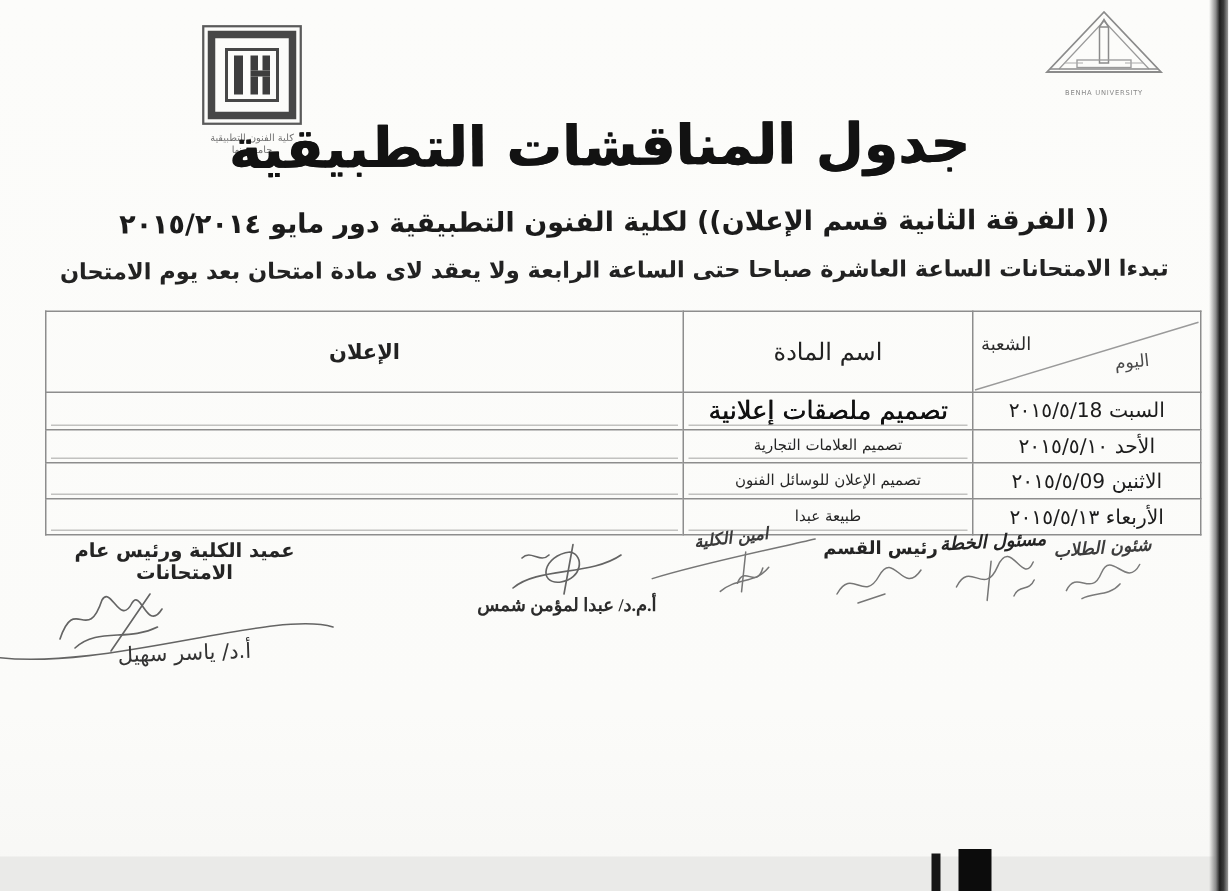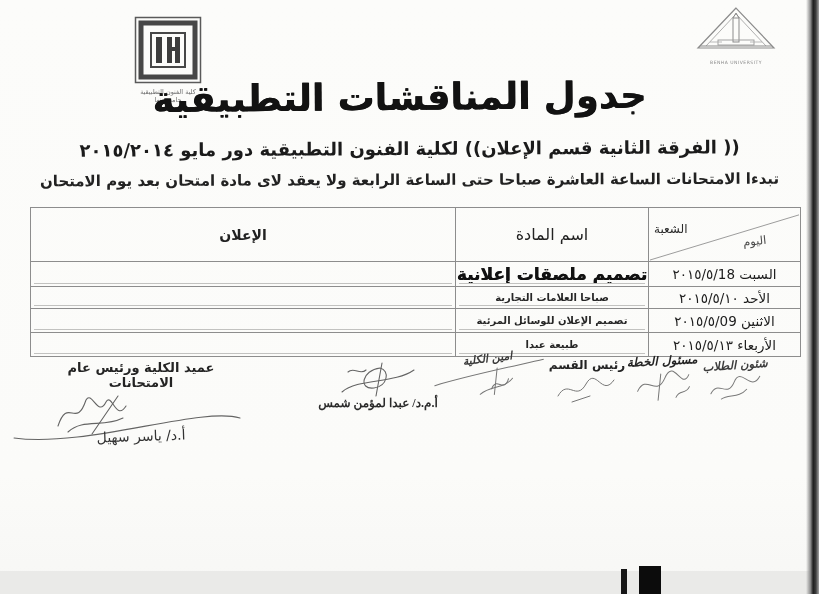--- a/index.html
+++ b/index.html
@@ -38,31 +38,31 @@
   }
   col.c-day{width:152px;}col.c-sub{width:193px;}col.c-notes{width:425px;}
   tr.hdr{height:54px;}
   tr.r0{height:25px;}tr.r1{height:22px;}tr.r2{height:24px;}tr.r3{height:24px;}
   .corner-svg{position:absolute;inset:0;width:100%;height:100%;}
   .corner-top{position:absolute;top:2px;left:5px;font-size:12px;color:#2a2a2a;margin-top:12px;}
   .corner-bottom{position:absolute;top:26px;right:34px;font-size:11.5px;color:#4a4a4a;transform:rotate(-6deg);}
   .h-sub{font-size:16px;font-weight:normal;color:#222;}
   .h-notes{font-size:14px;font-weight:bold;color:#222;}
   td.day{font-size:13.5px;color:#1c1c1c;white-space:nowrap;}
-  td.sub{font-size:10px;font-weight:bold;color:#262626;}
+  td.sub{font-size:10px;font-weight:normal;color:#262626;}
   tr.r0 td.sub{font-size:17px;letter-spacing:-.3px;color:#111;text-shadow:.4px 0 0 #111;}
   td.sub::after,td.notes::after{
     content:"";position:absolute;left:3px;right:3px;bottom:2px;
     border-top:1px solid #c2c2c0;
   }
   
   .sig{position:absolute;direction:rtl;text-align:center;}
   .sig .t{font-weight:bold;color:#242424;}
   .sig svg{display:block;}
-  .sig-dean{left:36px;top:360px;width:210px;}
+  .sig-dean{left:18px;top:360px;width:210px;}
   .sig-dean .t{font-size:13px;}
   .sig-dean .n{font-size:14px;color:#333;transform:rotate(-2deg);margin-top:-14px;}
   .sig-vice{left:283px;top:360px;width:190px;}
   .sig-vice .t{font-size:13px;}
   .sig-vice .n{font-size:12px;font-weight:bold;color:#2b2b2b;margin-top:-6px;font-family:Liberation Serif, serif;}
   .sig-sec{left:432px;top:352px;width:115px;transform:rotate(-7deg);}
   .sig-sec .t{font-size:11px;font-style:italic;color:#3a3a3a;}
   .sig-dept{left:548px;top:358px;width:78px;}
   .sig-dept .t{font-size:12px;}
   .sig-plan{left:626px;top:354px;width:74px;transform:rotate(-3deg);}
@@ -135,26 +135,26 @@
       <td class="h-sub">اسم المادة</td>
       <td class="h-notes">الإعلان</td>
     </tr>
     <tr class="r0">
       <td class="day">السبت ٢٠١٥/٥/18</td>
       <td class="sub">تصميم ملصقات إعلانية</td>
       <td class="notes"></td>
     </tr>
     <tr class="r1">
       <td class="day">الأحد ٢٠١٥/٥/١٠</td>
-      <td class="sub">صباحا العلامات التجارية</td>
+      <td class="sub">تصميم العلامات التجارية</td>
       <td class="notes"></td>
     </tr>
     <tr class="r2">
       <td class="day">الاثنين ٢٠١٥/٥/09</td>
-      <td class="sub">تصميم الإعلان للوسائل المرئية</td>
+      <td class="sub">تصميم الإعلان للوسائل الفنون</td>
       <td class="notes"></td>
     </tr>
     <tr class="r3">
       <td class="day">الأربعاء ٢٠١٥/٥/١٣</td>
       <td class="sub">طبيعة عبدا</td>
       <td class="notes"></td>
     </tr>
   </tbody>
     </table>
 

